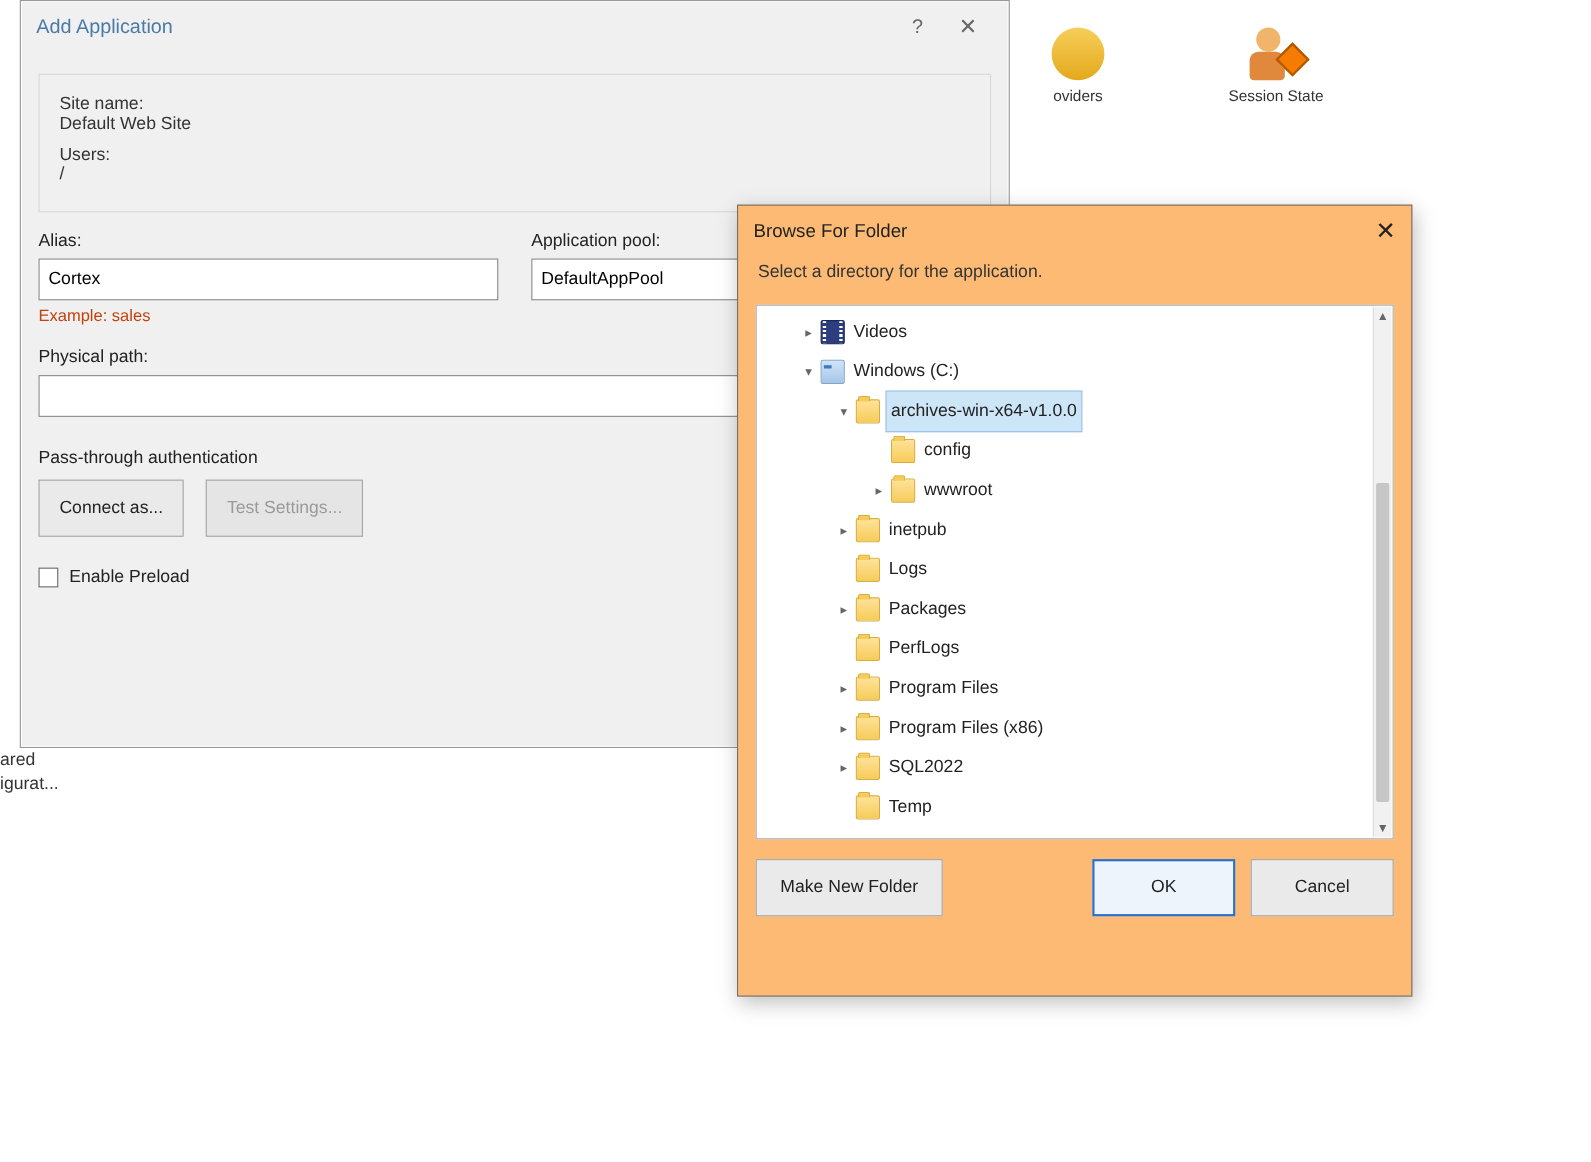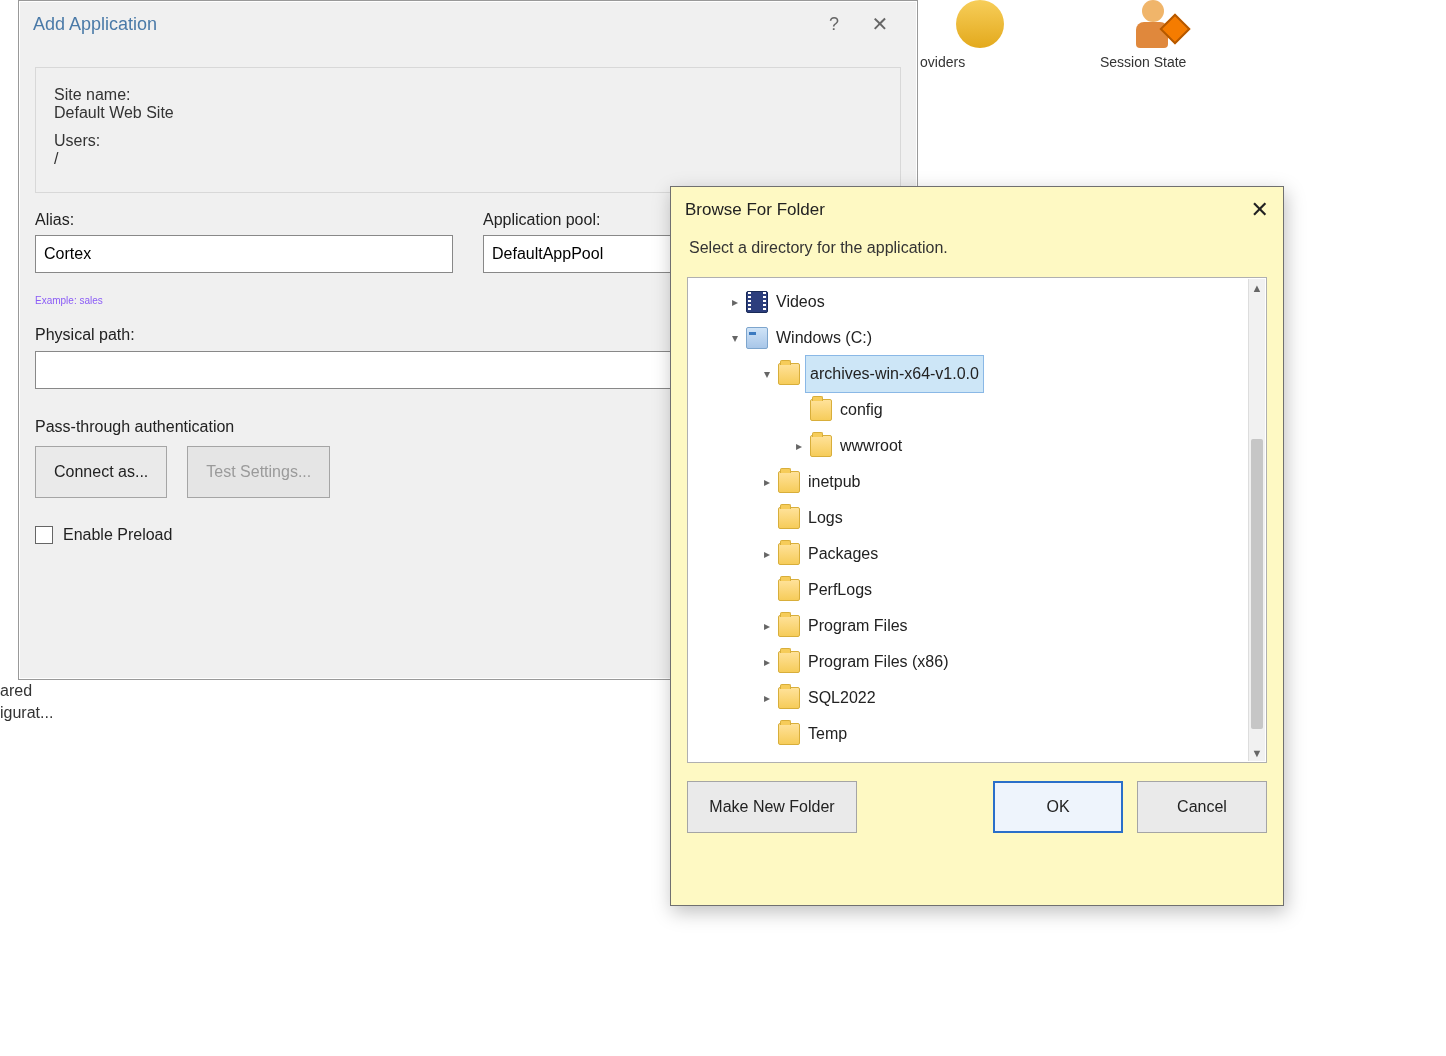--- a/index.html
+++ b/index.html
@@ -19,21 +19,21 @@
   .bg-icons {
     position:absolute;
     top:0; left:0; right:0;
     height:120px;
     display:flex;
     gap:60px;
     padding-left:920px;
     font-size:14px;
     color:#333;
   }
-  .bg-feature { text-align:left; width:120px; }
+  .bg-feature { text-align:center; width:120px;margin-top:25px; }
   .bg-feature .shape { width:48px;height:48px;margin:0 auto 6px; }
   .bg-feature.providers .shape{background:linear-gradient(#f7ce5a,#e3a91c);border-radius:50%;}
   .bg-feature.session .shape{position:relative;}
   .bg-feature.session .shape .head{width:22px;height:22px;background:#f0b56a;border-radius:50%;position:absolute;left:6px;top:0;}
   .bg-feature.session .shape .body{width:32px;height:26px;background:#e0883c;border-radius:8px 8px 4px 4px;position:absolute;left:0;bottom:0;}
   .bg-feature.session .shape .diamond{width:22px;height:22px;background:#f57c00;transform:rotate(45deg);position:absolute;right:-2px;top:18px;border:2px solid #b45800;}
 
   .bg-sidetext {
     position:absolute;
     left:0; top:680px;
@@ -77,21 +77,21 @@
   .col-label { margin-bottom:6px; }
   .text-input {
     width:100%;
     height:38px;
     border:1px solid #888;
     background:#fff;
     font-size:16px;
     padding:4px 8px;
   }
   .text-input[readonly]{background:#fff;}
-  .helper { margin-top:22px; font-size:10px; color:#8b5cf6; }
+  .helper { margin-top:6px; font-size:15px; color:#c2410c; }
   .phys-row{display:flex;gap:10px;align-items:center;}
   .phys-row .text-input{flex:1;}
   .browse-btn{
     width:60px;height:40px;border:2px solid #2a6fc9;background:#fdfdfd;
     display:flex;align-items:center;justify-content:center;font-size:16px;
   }
   .section-head{margin:28px 0 10px;font-size:16px;}
   .btn-row{display:flex;gap:20px;}
   .btn{
     height:52px;padding:0 18px;border:1px solid #a5a5a5;background:#eaeaea;
@@ -104,21 +104,21 @@
     position:absolute;bottom:14px;right:16px;left:16px;display:flex;justify-content:flex-end;gap:12px;
   }
   .dlg-add-footer .btn{width:110px;justify-content:center;}
 
   
   .dlg-browse{
     position:absolute;
     left:670px; top:186px;
     width:614px;
     height:720px;
-    background:#fef9c3;
+    background:#fdba74;
     border:1px solid #707070;
     box-shadow:2px 6px 18px rgba(0,0,0,.25);
   }
   .dlg-browse .titlebar{color:#222;font-size:17px;}
   .dlg-browse .close-x{font-size:22px;font-weight:300;color:#222;}
   .browse-instr{padding:6px 18px 14px;font-size:16px;color:#333;}
   .tree-pane{
     margin:6px 16px;
     border:1px solid #b0b0b0;
     background:#fff;

